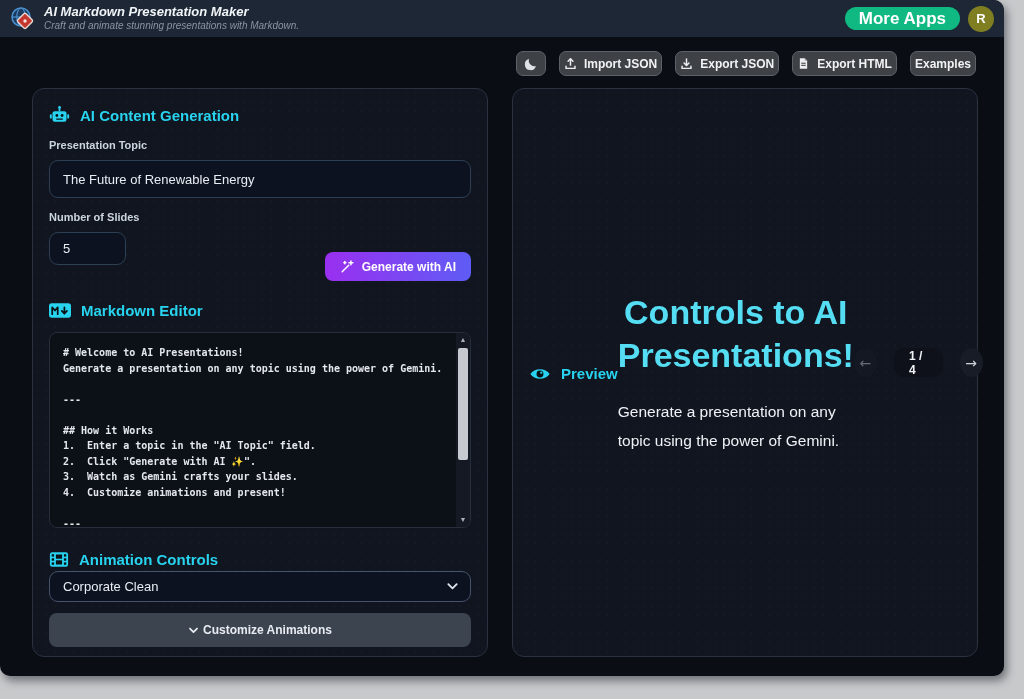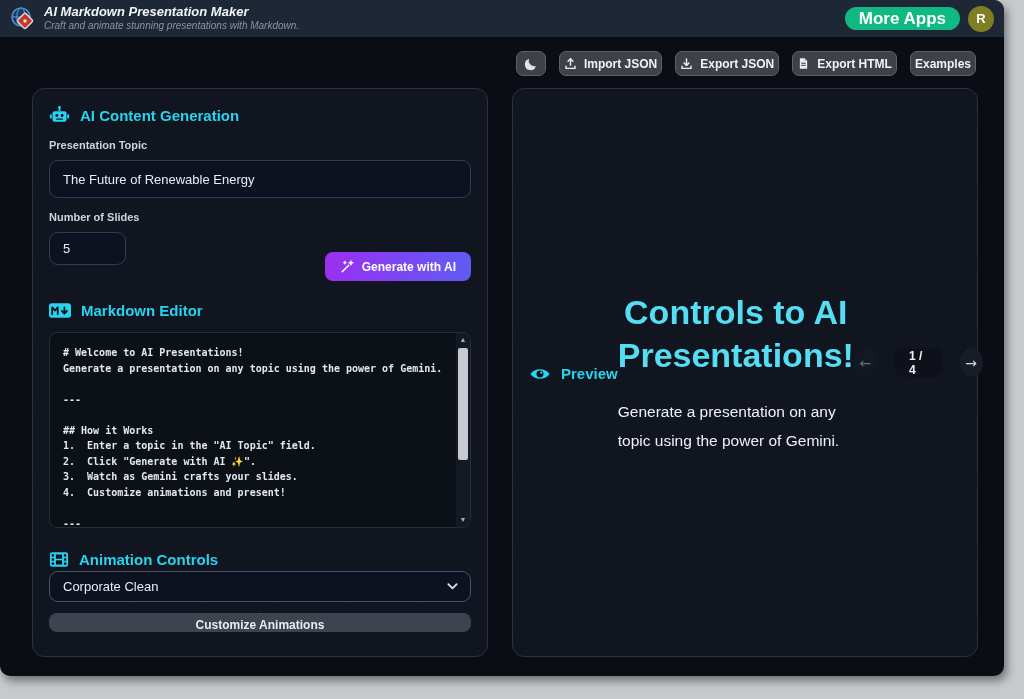--- a/index.html
+++ b/index.html
@@ -108,26 +108,25 @@
   .anim-heading { margin-top:22px; }
   .select-wrap { position:relative; margin-top:2px; }
   .preset-select {
     width:100%; height:31px; background:#0c1220; border:1px solid #45536a;
     border-radius:9px; color:#e9edf3; font-size:13px; padding:0 13px;
     appearance:none; -webkit-appearance:none; outline:none; cursor:pointer;
     font-family:"Liberation Sans", sans-serif;
   }
   .select-chevron { position:absolute; right:12px; top:9px; pointer-events:none; }
   .customize-btn {
-    margin-top:11px; width:100%; height:19px; background:#3c4450;
+    margin-top:11px; width:100%; height:34px; background:#3c4450;
     border:none; border-radius:8px; cursor:pointer;
     color:#e8ecf1; font-size:12px; font-weight:bold;
     display:flex; align-items:center; justify-content:center; gap:4px;
     font-family:"Liberation Sans", sans-serif;
-    flex-direction:column;
   }
 
   
   .slide-area {
     flex:1; display:flex; flex-direction:column;
     align-items:center; justify-content:center; text-align:center;
   }
   .slide-title {
     color:#55ddf3; font-size:34px; font-weight:bold; line-height:1.25;
     max-width:390px; margin-bottom:22px;

